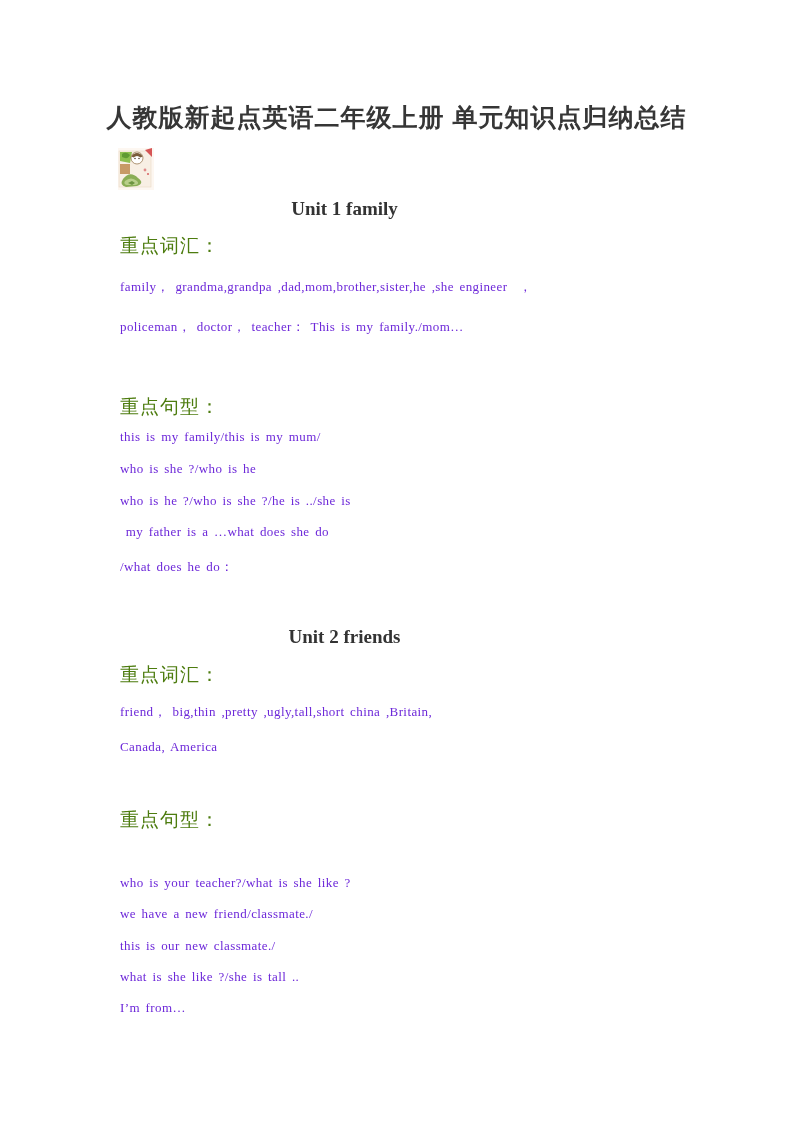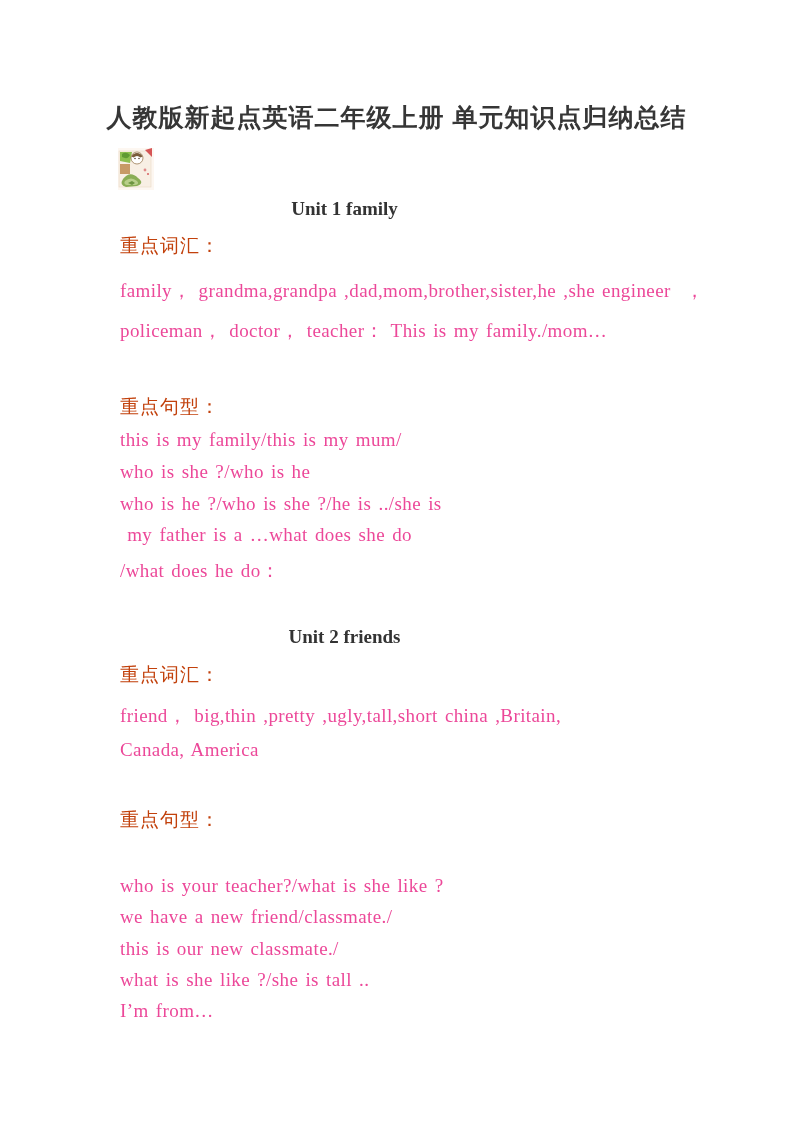--- a/index.html
+++ b/index.html
@@ -46,30 +46,30 @@
     font-size: 19px;
     color: #333333;
     white-space: pre;
   }
   .section-label {
     position: absolute;
     left: 120px;
     font-family: "Liberation Sans", sans-serif;
     font-weight: 400;
     font-size: 19px;
-    color: #c2410c;
+    color: #4d7c0f;
     letter-spacing: 1px;
     white-space: pre;
   }
   .body-line {
     position: absolute;
     left: 120px;
     font-family: "Liberation Serif", serif;
-    font-size: 19px;
-    color: #ec4899;
+    font-size: 13px;
+    color: #6d28d9;
     letter-spacing: 0.4px;
     word-spacing: 2px;
     white-space: pre;
   }
   
   .u1-heading   { top: 198px; }
   .u1-vocab-lbl { top: 233px; }
   .u1-v1 { top: 278px; }
   .u1-v2 { top: 318px; }
   .u1-sent-lbl  { top: 394px; }

